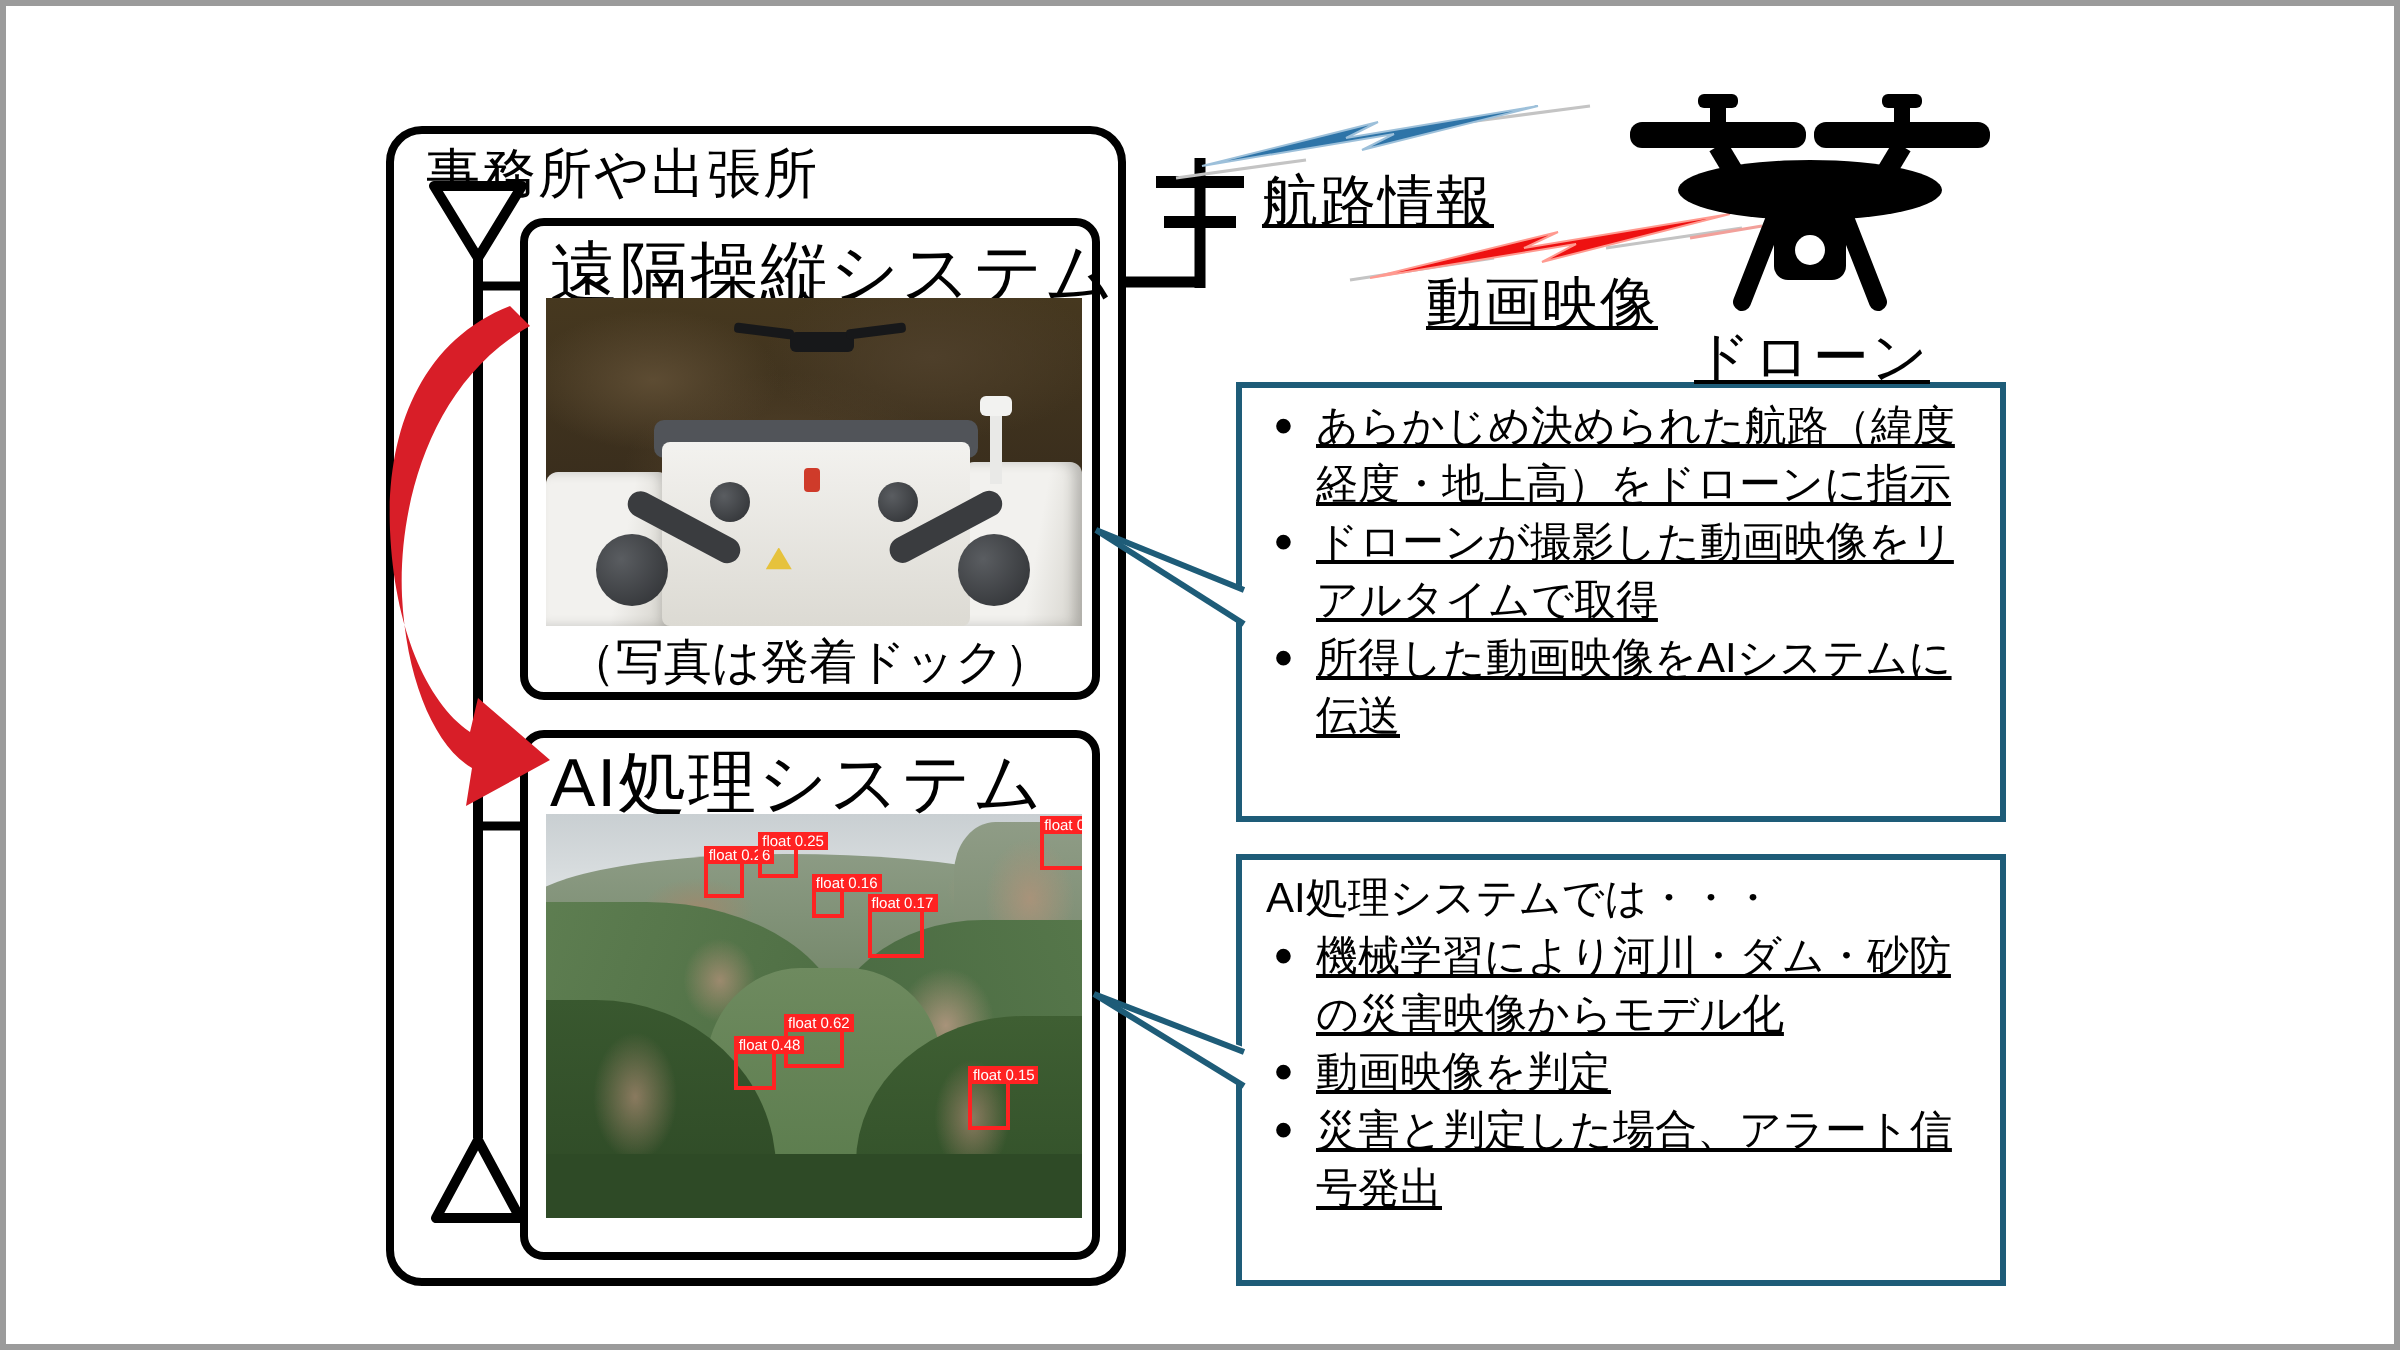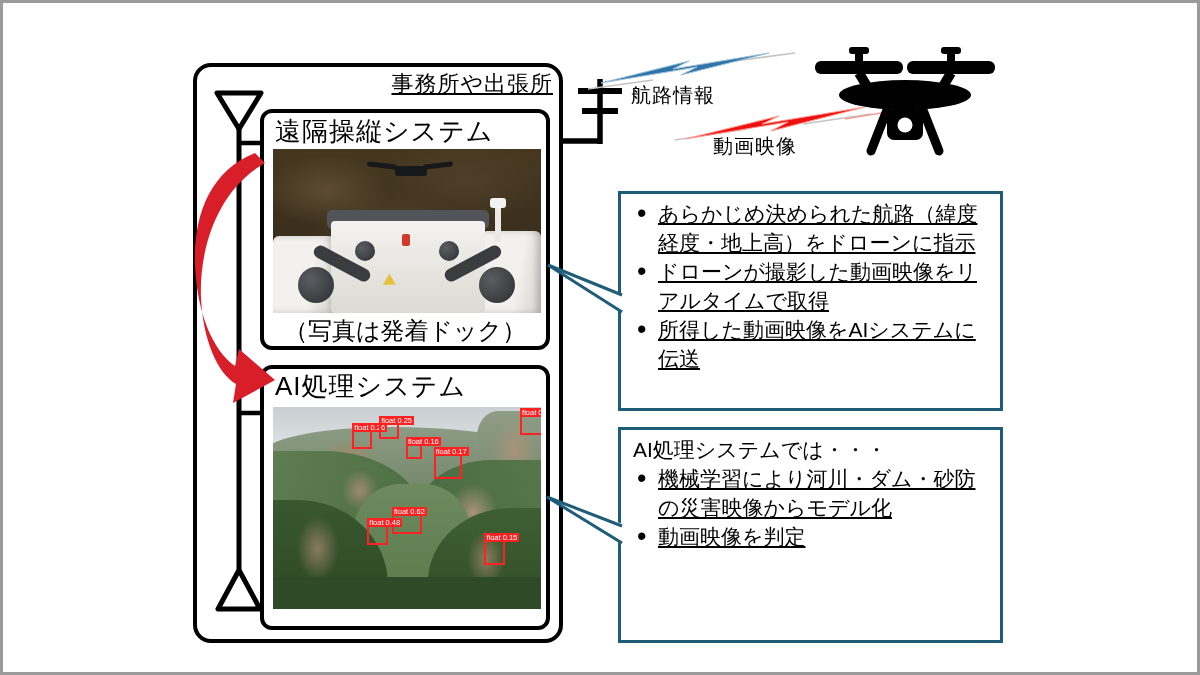--- a/index.html
+++ b/index.html
@@ -2,25 +2,25 @@
 <html style="--callout-border: #1E5C78; --route-bolt: #2E74A8; --video-bolt: #EE1111; --flow-arrow: #D81E28; --detection: #FF2222;"><head>
 <meta charset="utf-8">
 <style>
   html,body{margin:0;padding:0;background:#fff;}
   #stage{position:relative;width:1200px;height:675px;background:#fff;border:3px solid #9b9b9b;
          box-sizing:border-box;overflow:hidden;
          font-family:"Liberation Sans","DejaVu Sans",sans-serif;color:#000;}
   .abs{position:absolute;}
   
   .outer-box{left:190px;top:60px;width:370px;height:580px;border:4px solid #000;border-radius:18px;box-sizing:border-box;background:#fff;}
-  .office-title{left:210px;top:66px;width:340px;text-align:right;font-size:22px;letter-spacing:1px;text-decoration:underline;}
+  .office-title{left:210px;top:66px;width:340px;text-align:left;font-size:27px;letter-spacing:1px;}
   .inner-box{left:257px;width:290px;border:4px solid #000;border-radius:12px;box-sizing:border-box;background:#fff;}
   .box-remote{top:106px;height:241px;}
   .box-ai{top:362px;height:265px;}
-  .inner-title{left:272px;font-size:26px;letter-spacing:1px;}
+  .inner-title{left:272px;font-size:34px;letter-spacing:1px;}
   .title-remote{top:111px;}
   .title-ai{top:366px;}
   .caption{left:257px;top:312px;width:290px;text-align:center;font-size:24px;}
   
   .photo{overflow:hidden;box-sizing:border-box;}
   .photo-dock{left:270px;top:146px;width:268px;height:164px;
     background:
       radial-gradient(90px 50px at 20% 25%,#5d4c33 0%,rgba(0,0,0,0) 70%),
       radial-gradient(120px 60px at 72% 18%,#4e3f2a 0%,rgba(0,0,0,0) 70%),
       radial-gradient(110px 70px at 45% 55%,#57452c 0%,rgba(0,0,0,0) 75%),
@@ -72,21 +72,21 @@
              font-size:7.5px;line-height:9px;padding:0 2px;white-space:nowrap;}
   
   .callout{left:615px;width:385px;border:3px solid var(--callout-border,#1e5c78);box-sizing:border-box;
            background:#fff;padding:5px 10px 0 12px;font-size:21px;line-height:29px;}
   .callout-remote{top:188px;height:220px;}
   .callout-ai{top:424px;height:216px;}
   .callout ul{margin:0;padding:0;list-style:none;}
   .callout li{position:relative;padding-left:25px;text-decoration:underline;}
   .callout li::before{content:"\2022";position:absolute;left:4px;top:0;font-size:27px;}
   
-  .lbl{font-size:20px;letter-spacing:1px;}
+  .lbl{font-size:28px;letter-spacing:1px;text-decoration:underline;}
   .lbl-route{left:628px;top:79px;}
   .lbl-video{left:710px;top:130px;}
   .lbl-drone{left:843px;top:157px;width:120px;text-align:center;}
   .overlay{left:0;top:0;width:1200px;height:675px;pointer-events:none;}
 </style>
 </head>
 <body>
 
 <div id="stage">
 
@@ -163,20 +163,21 @@
       <li>ドローンが撮影した動画映像をリアルタイムで取得</li>
       <li>所得した動画映像をAIシステムに伝送</li>
     </ul>
   </div>
 
   <div class="abs callout callout-ai">
     <div>AI処理システムでは・・・</div>
     <ul>
       <li>機械学習により河川・ダム・砂防の災害映像からモデル化</li>
       <li>動画映像を判定</li>
+      <li>災害と判定した場合、アラート信号発出</li>
     </ul>
   </div>
 
   <svg class="abs overlay" viewBox="0 0 1200 675">
 
     <g>
       <polygon points="214,90 258,90 236,126" style="fill:#fff;stroke:#000;stroke-width:5;stroke-linejoin:round"></polygon>
       <line x1="236" y1="126" x2="236" y2="566" style="stroke:#000;stroke-width:5"></line>
       <polygon points="215,606 257,606 236,567" style="fill:#fff;stroke:#000;stroke-width:5;stroke-linejoin:round"></polygon>
       <line x1="236" y1="140" x2="260" y2="140" style="stroke:#000;stroke-width:4.5"></line>
@@ -233,14 +234,15 @@
     </g>
     <g>
       <polygon points="544,494 620,521 620,542" style="fill:#fff"></polygon>
       <line x1="544" y1="494" x2="619" y2="523" style="stroke:var(--callout-border,#1E5C78);stroke-width:3"></line>
       <line x1="544" y1="494" x2="619" y2="540" style="stroke:var(--callout-border,#1E5C78);stroke-width:3"></line>
     </g>
   </svg>
 
   <div class="abs lbl lbl-route">航路情報</div>
   <div class="abs lbl lbl-video">動画映像</div>
+  <div class="abs lbl lbl-drone">ドローン</div>
 
 </div>
 
 </body></html>

